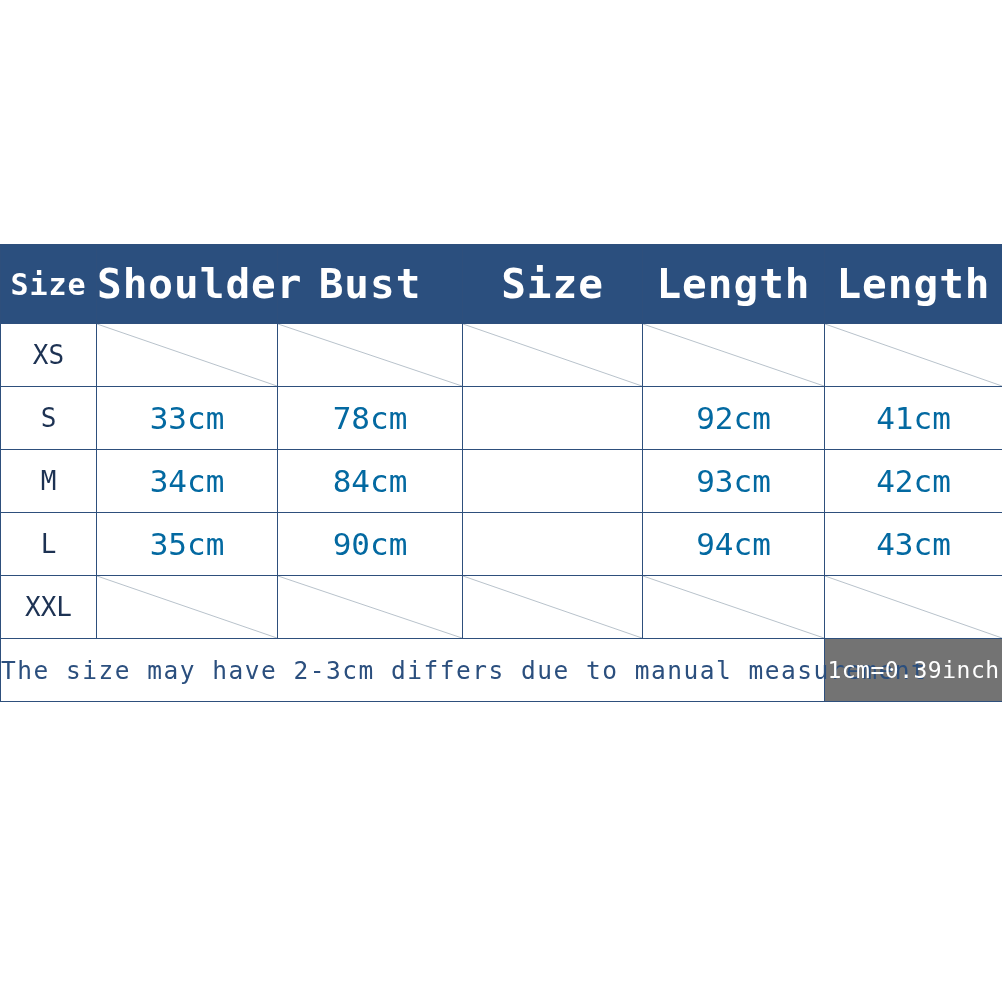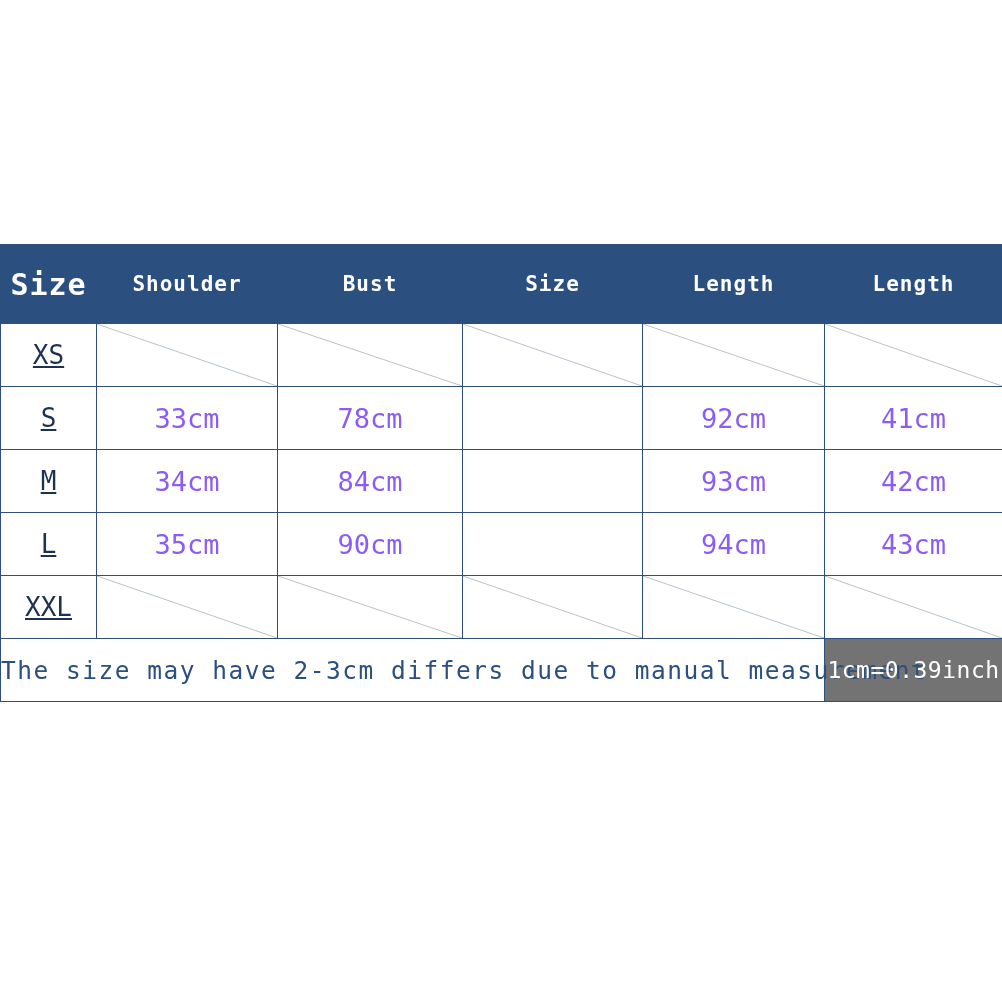--- a/index.html
+++ b/index.html
@@ -33,45 +33,44 @@
     padding: 0;
     margin: 0;
   }
 
   
   thead th {
     background: #2b4f7e;
     color: #ffffff;
     font-weight: bold;
     height: 78px;
-    font-size: 21px;
+    font-size: 41px;
     letter-spacing: 1px;
     text-align: center;
     vertical-align: middle;
     font-family: "DejaVu Sans Mono", monospace;
   }
   thead th.size-col {
     font-size: 30px;
   }
 
   
   tbody td {
     height: 62px;
     text-align: center;
     vertical-align: middle;
-    font-size: 27px;
-    color: #8b5cf6;
+    font-size: 31px;
+    color: #0369a1;
     background: #ffffff;
     font-family: "DejaVu Sans Mono", monospace;
   }
   tbody td.size-cell {
     font-size: 26px;
     color: #1d3253;
     font-weight: normal;
-    text-decoration: underline;
   }
 
   
   td.slash {
     position: relative;
   }
   td.slash .diag {
     position: absolute;
     left: 0; top: 0; right: 0; bottom: 0;
     overflow: hidden;

